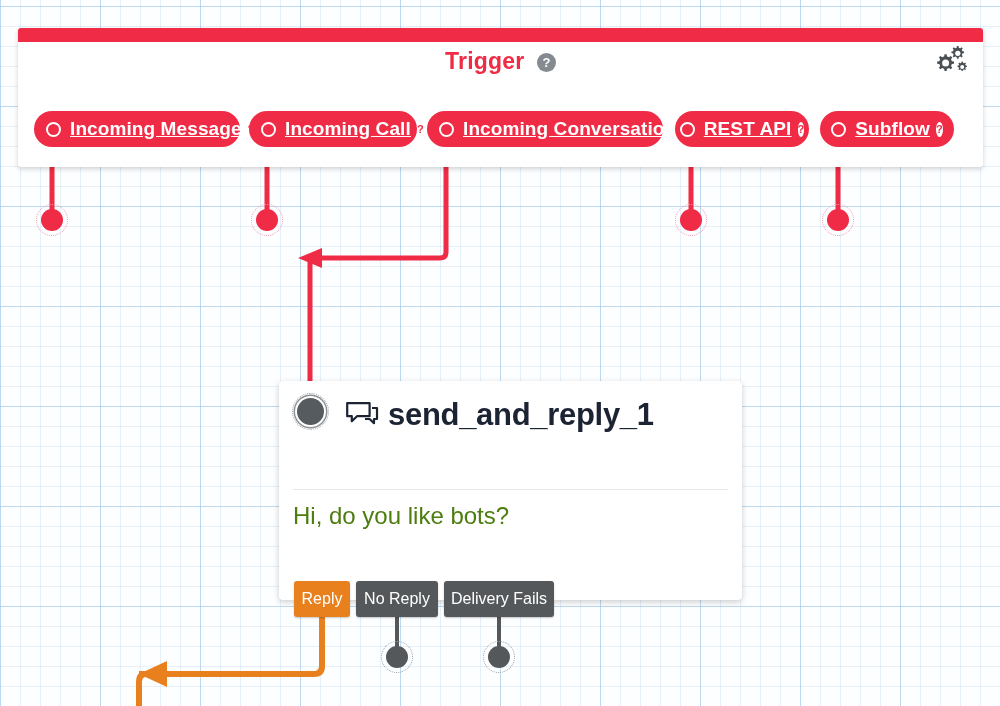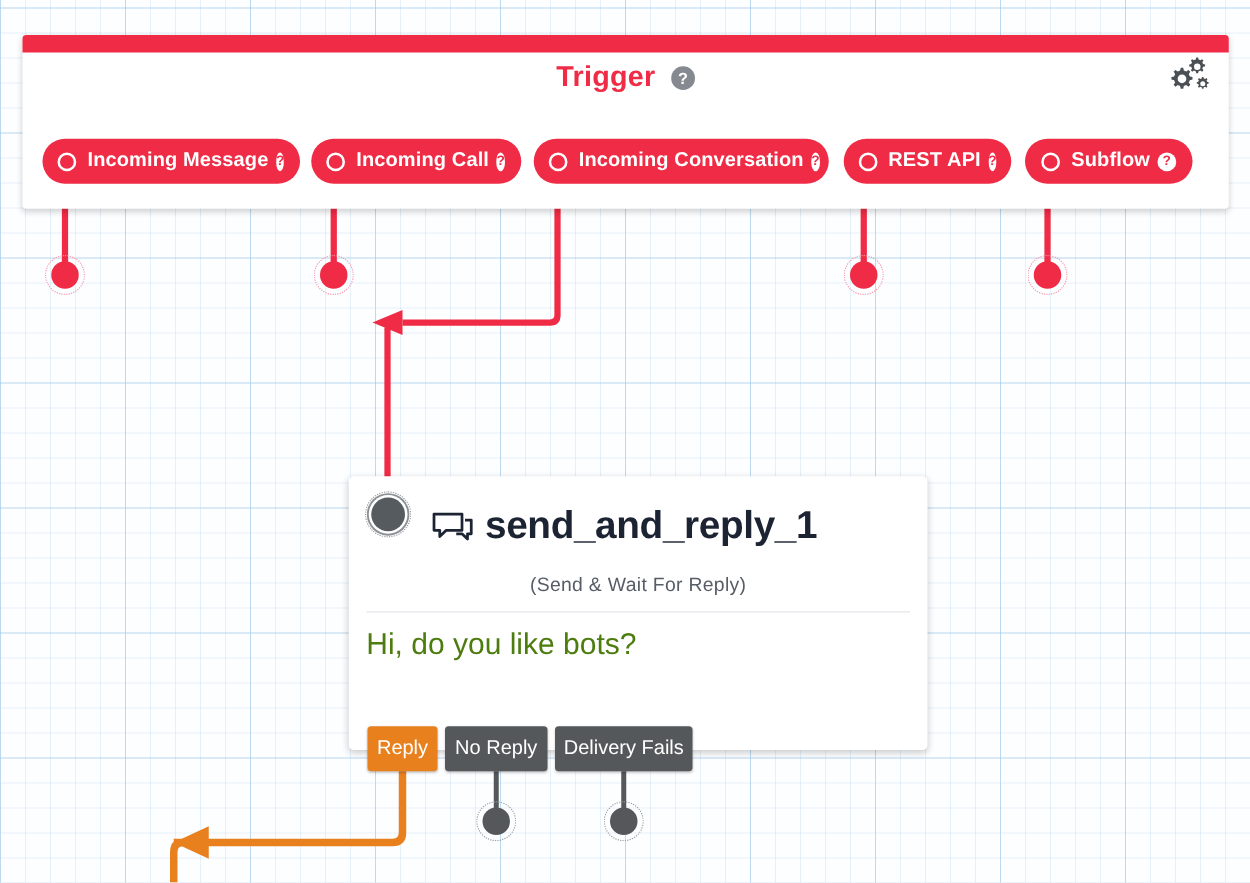--- a/index.html
+++ b/index.html
@@ -68,42 +68,42 @@
     box-sizing:border-box;
     white-space:nowrap;
     cursor:pointer;
   }
   .pill .knob{
     width:15px;height:15px;border-radius:50%;
     border:2.2px solid #ffffff;box-sizing:border-box;
     flex:0 0 auto;margin-right:9px;
   }
   .pill .plabel{
-    color:#ffffff;font-size:16px;font-weight:700;letter-spacing:.1px;
+    color:#ffffff;font-size:19px;font-weight:700;letter-spacing:.1px;text-decoration:underline;
   }
 
   
   #node-card{
     position:absolute;left:279px;top:381px;width:463px;height:219px;
     background:#ffffff;border-radius:4px;
     box-shadow:0 2px 6px rgba(0,0,0,.20);
   }
   #node-inport{
     position:absolute;left:18px;top:17px;width:27px;height:27px;
     border-radius:50%;background:#555b5e;
     box-shadow:0 0 0 2px #ffffff, 0 0 0 3.5px rgba(120,126,130,.85);
   }
   #node-inport::after{
     content:"";position:absolute;left:-5px;top:-5px;
     width:37px;height:37px;border-radius:50%;
     border:1.6px dotted #9aa0a4;box-sizing:border-box;
   }
   #node-head{
     position:absolute;left:66px;top:12px;right:18px;height:44px;
-    display:flex;align-items:flex-end;
+    display:flex;align-items:center;
   }
   #chat-icon{width:34px;height:28px;flex:0 0 auto;margin-right:9px;}
   #node-title{
     color:#1c2333;font-size:31px;font-weight:700;letter-spacing:-.3px;
     line-height:34px;
   }
   #node-subtitle{
     position:absolute;left:0;top:79px;width:463px;text-align:center;
     color:#565d66;font-size:15.5px;letter-spacing:.25px;
   }
@@ -236,21 +236,20 @@
     <div id="node-inport"></div>
 
     <div id="node-head">
       <svg id="chat-icon" viewBox="0 0 34 28" xmlns="http://www.w3.org/2000/svg">
         <path d="M2.2,2.2 h22.4 v13.0 h-12.6 l-5.2,5.0 v-5.0 h-4.6 z" fill="none" stroke="#1c2333" stroke-width="2.2" stroke-linejoin="round"></path>
         <path d="M27.0,7.0 h5.0 v11.0 h-3.0 v4.2 l-4.4,-4.2 h-4.6" fill="none" stroke="#1c2333" stroke-width="2.2" stroke-linejoin="round"></path>
       </svg>
       <span id="node-title">send_and_reply_1</span>
     </div>
 
-    <div id="node-subtitle">(Send &amp; Wait For Reply)</div>
     <div id="node-divider"></div>
     <div id="node-body">Hi, do you like bots?</div>
   </div>
 
   <div class="outcome orange" style="left:294px;width:56px;">
     <span>Reply</span>
   </div>
   <div class="outcome grey" style="left:444px;width:110px;">
     <span>Delivery Fails</span>
   </div>

